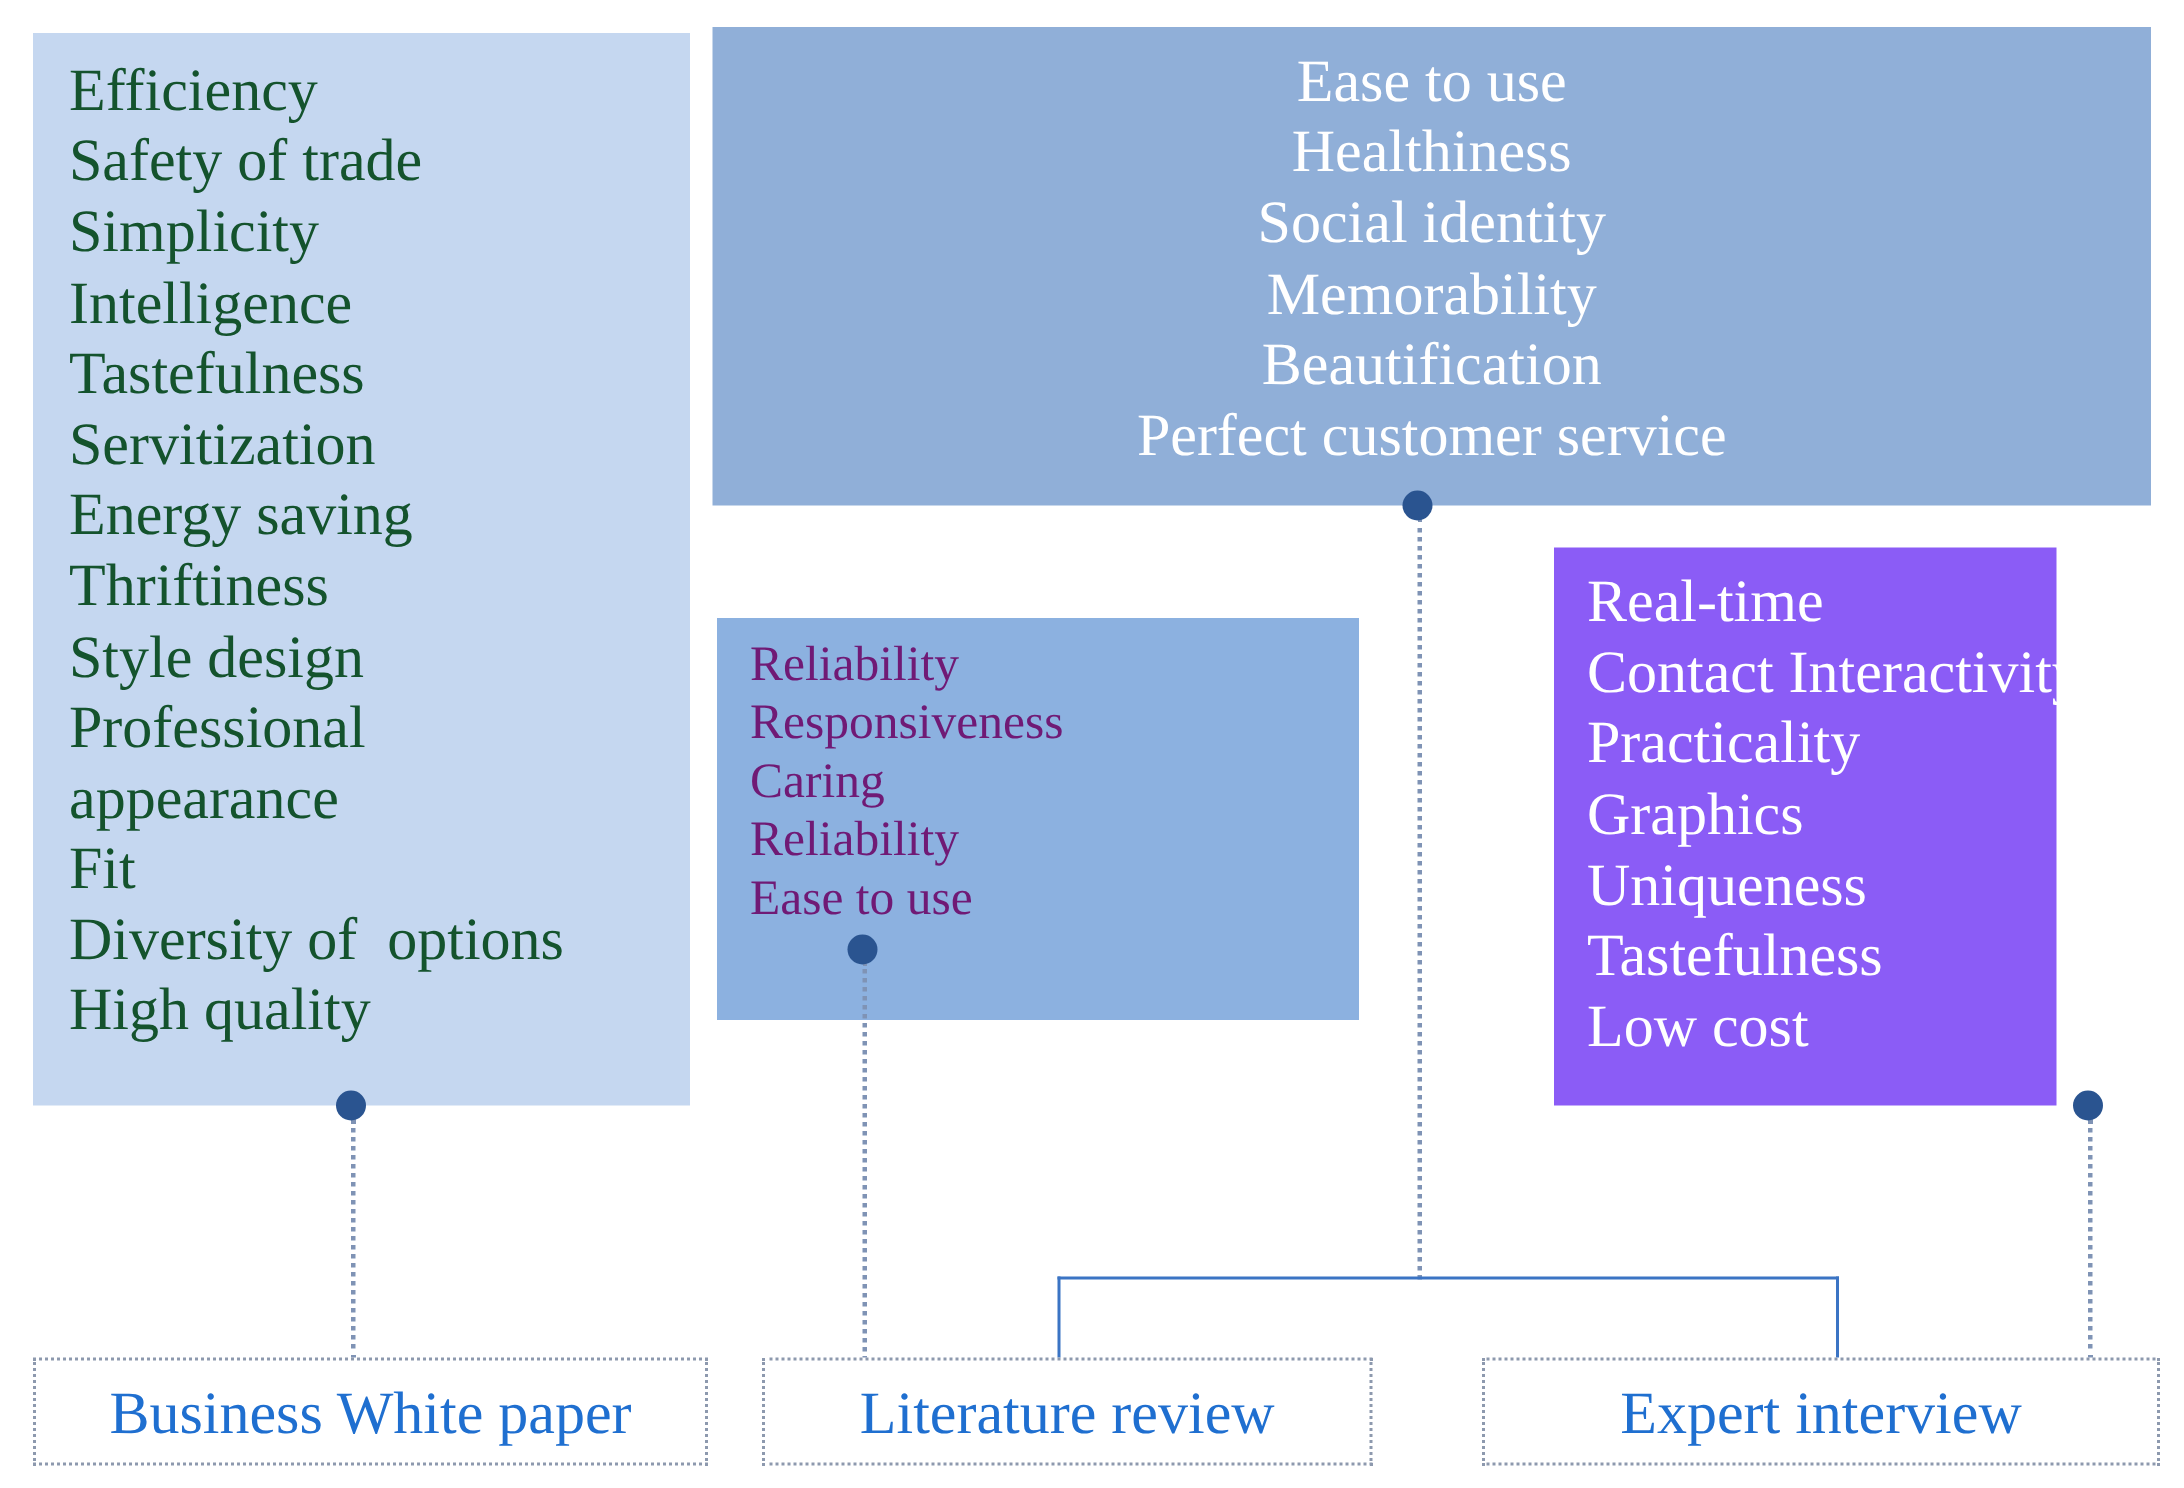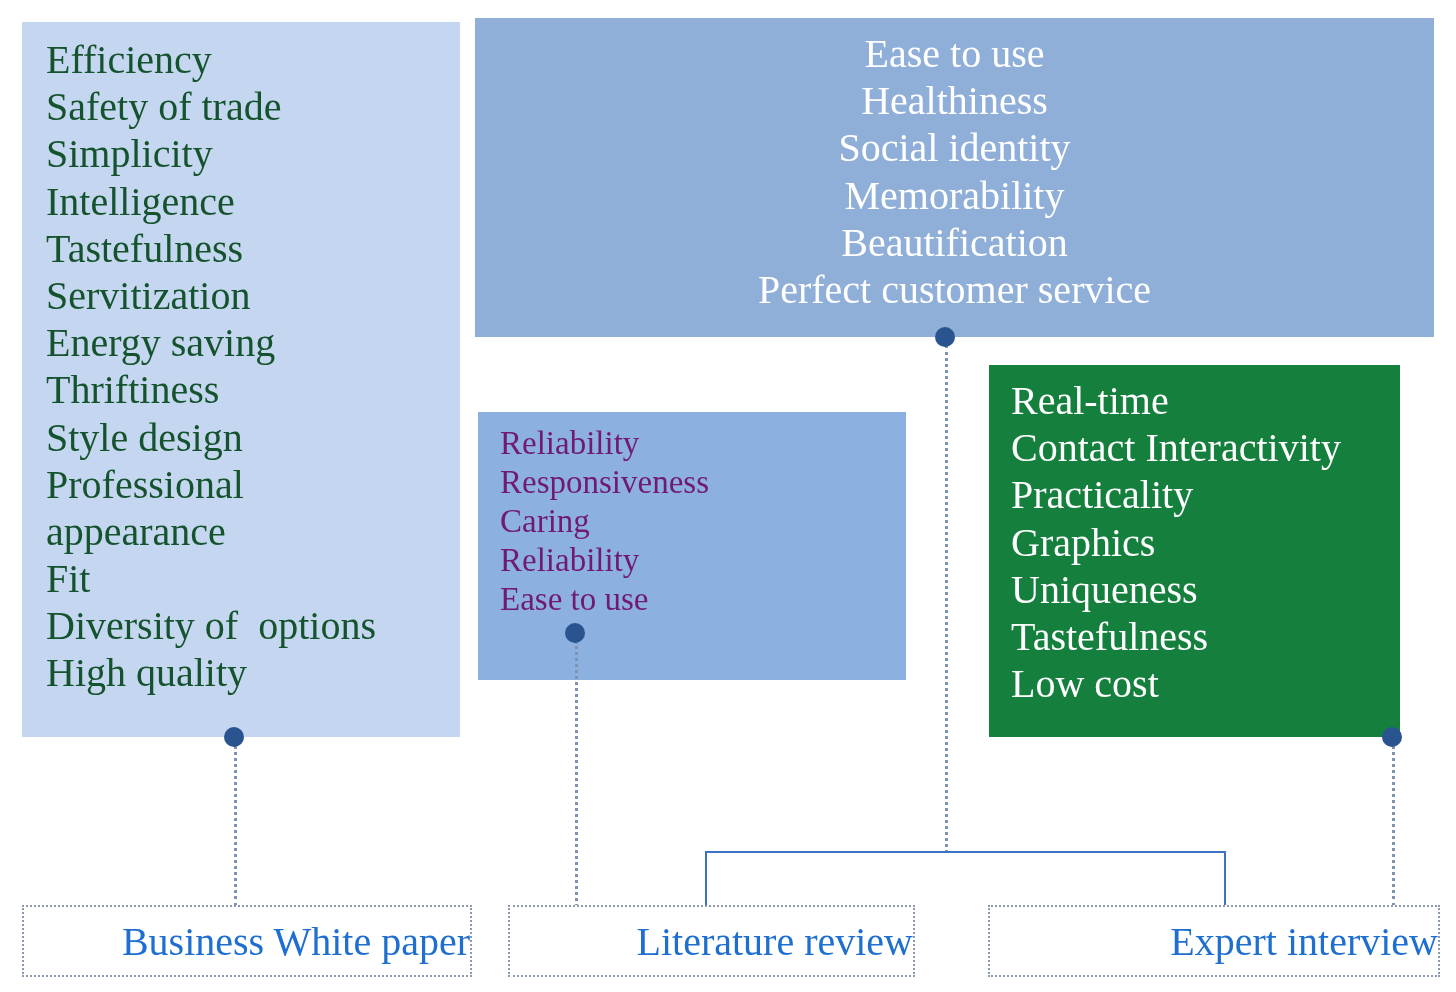--- a/index.html
+++ b/index.html
@@ -59,42 +59,42 @@
     height: 268px;
     background: #8cb1e0;
     color: #701a75;
     font-size: 33px;
     padding: 12px 0 0 22px;
     text-align: left;
     margin-top: 47px;
   }
 
   #panel-right {
-    left: 989px;
+    left: 1036px;
     top: 365px;
-    width: 411px;
+    width: 335px;
     height: 372px;
-    background: #15803d;
+    background: #8b5cf6;
     color: #ffffff;
     font-size: 40px;
     padding: 12px 0 0 22px;
     text-align: left;
   }
 
   
   .source-box {
     position: absolute;
     box-sizing: border-box;
     border: 2px dotted #8d99ae;
     background: #ffffff;
     color: #1f6fd0;
     font-size: 40px;
     display: flex;
     align-items: center;
-    justify-content: flex-end;
+    justify-content: center;
     z-index: 5;
   }
   #source-white-paper {
     left: 22px;
     top: 905px;
     width: 450px;
     height: 72px;
   }
   #source-literature {
     left: 508px;

